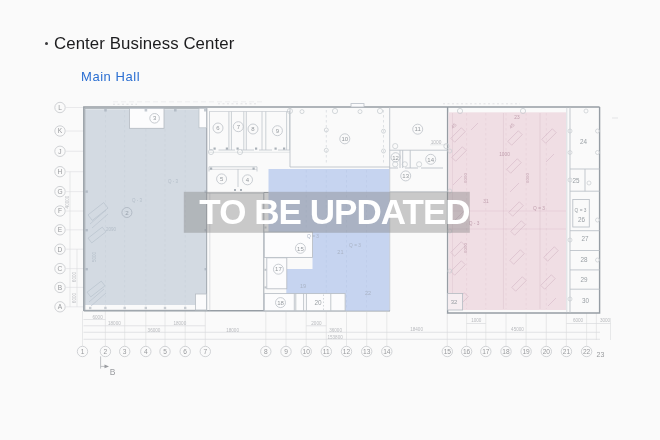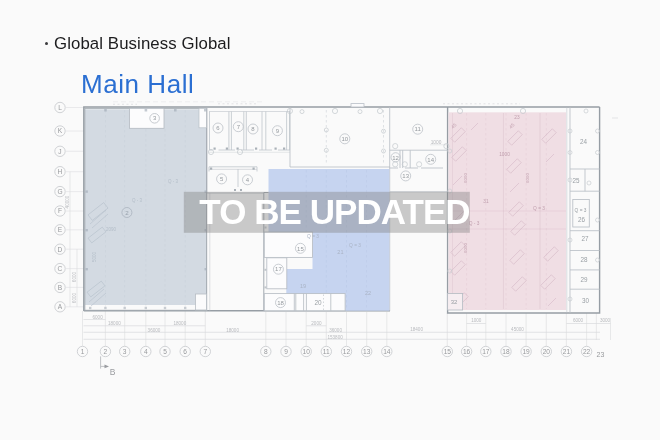--- a/index.html
+++ b/index.html
@@ -3,23 +3,23 @@
 <meta charset="utf-8">
 <style>
   html,body{margin:0;padding:0;}
   body{width:660px;height:440px;background:#fafafa;font-family:"Liberation Sans",sans-serif;position:relative;overflow:hidden;}
   .abs{position:absolute;}
 </style>
 </head>
 <body>
 
 <div class="abs" style="left:44.5px;top:41.5px;width:3.2px;height:3.2px;border-radius:50%;background:#3a3a3c;"></div>
-<div class="abs" style="left:54px;top:33.5px;font-size:16.8px;color:#1c1c1e;letter-spacing:0.1px;">Global Business Global</div>
-
-<div class="abs" style="left:81px;top:69px;font-size:26px;font-weight:500;letter-spacing:0.55px;color:#2b6fd2;">Main Hall</div>
+<div class="abs" style="left:54px;top:33.5px;font-size:16.8px;color:#1c1c1e;letter-spacing:0.1px;">Center Business Center</div>
+
+<div class="abs" style="left:81px;top:69px;font-size:13px;font-weight:500;letter-spacing:0.55px;color:#2b6fd2;">Main Hall</div>
 
 <svg class="abs" style="left:0;top:0;" width="660" height="440" viewBox="0 0 660 440" xmlns="http://www.w3.org/2000/svg">
 
 <g stroke="#e4e5e7" stroke-width="0.8">
   <line x1="66" y1="107.5" x2="84" y2="107.5"></line>
       <line x1="66" y1="131" x2="84" y2="131"></line>
   <line x1="66" y1="151.3" x2="84" y2="151.3"></line>
       <line x1="66" y1="171.7" x2="84" y2="171.7"></line>
   <line x1="66" y1="191.6" x2="84" y2="191.6"></line>
       <line x1="66" y1="211" x2="84" y2="211"></line>

